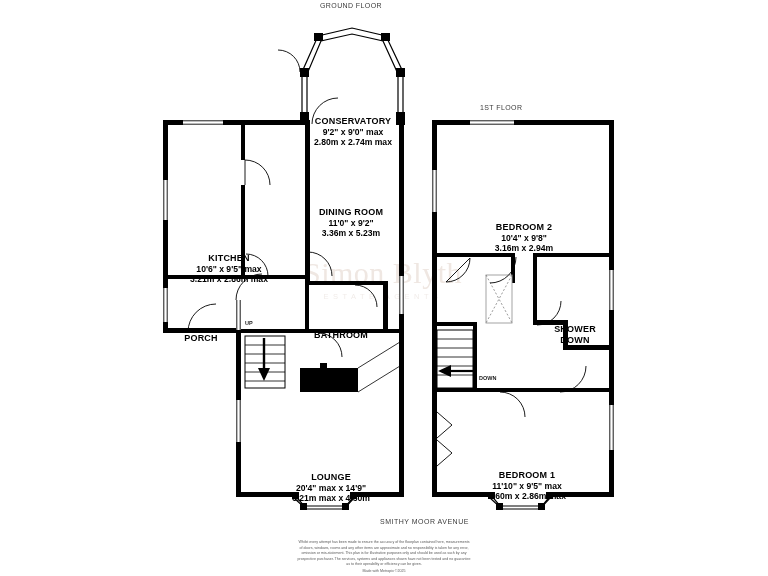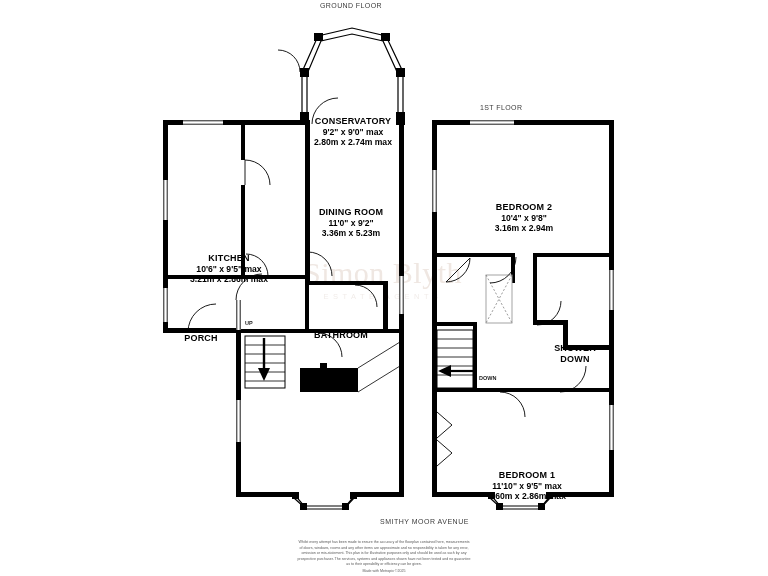--- a/index.html
+++ b/index.html
@@ -380,34 +380,39 @@
   </div>
 
   <div class="room" style="left:166px; top:291px; width:70px;">
     <span class="rname">PORCH</span>
   </div>
 
   <div class="room" style="left:310px; top:288px; width:58px;text-align:right;">
     <span class="rname">BATHROOM</span>
   </div>
 
-
-  <div class="room" style="left:460px; top:160px; width:128px;">
+  <div class="room" style="left:258px; top:430px; width:146px;">
+    <span class="rname">LOUNGE</span>
+    <span class="rdim">20'4" max x 14'9"</span>
+    <span class="rdim">6.21m max x 4.50m</span>
+  </div>
+
+  <div class="room" style="left:460px; top:180px; width:128px;">
     <span class="rname">BEDROOM 2</span>
     <span class="rdim">10'4"  x 9'8"</span>
     <span class="rdim">3.16m  x 2.94m</span>
   </div>
 
   <div class="room" style="left:455px; top:428px; width:144px;">
     <span class="rname">BEDROOM 1</span>
     <span class="rdim">11'10"  x 9'5" max</span>
     <span class="rdim">3.60m  x 2.86m max</span>
   </div>
 
-  <div class="room" style="left:540px; top:301px; width:70px;">
+  <div class="room" style="left:540px; top:282px; width:70px;">
     <span class="rname">SHOWER</span>
     <span class="rname">DOWN</span>
   </div>
 
   <div class="stair-tag" style="left:245px; top:320px;">UP</div>
   <div class="stair-tag" style="left:479px; top:375px;">DOWN</div>
 
   <div class="street-label" style="left:380px; top:518px;">SMITHY MOOR AVENUE</div>
 
   <div class="disclaimer">

